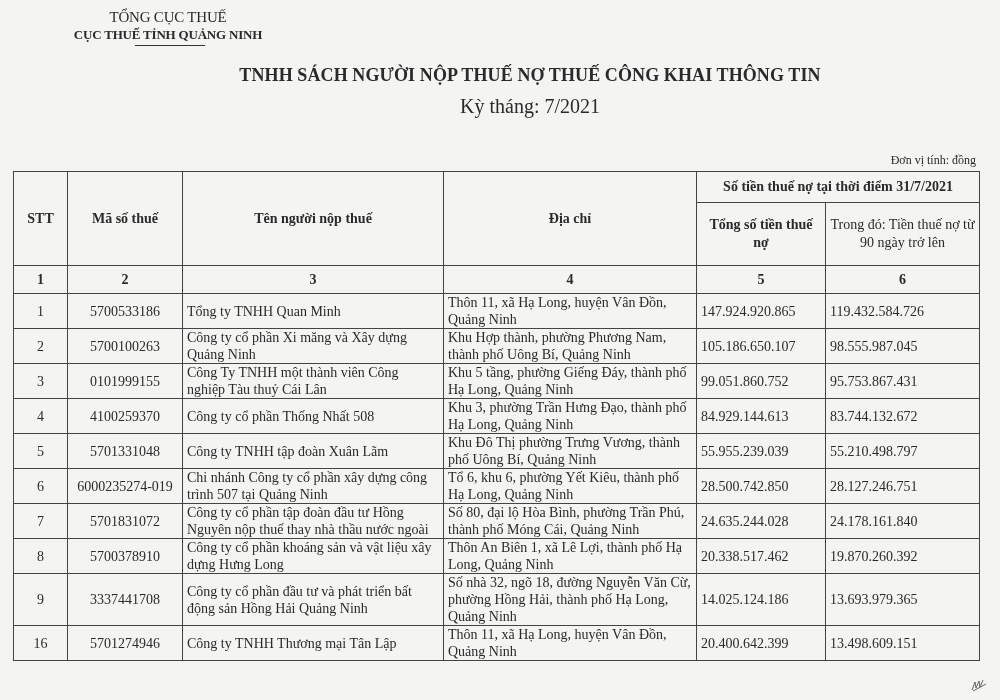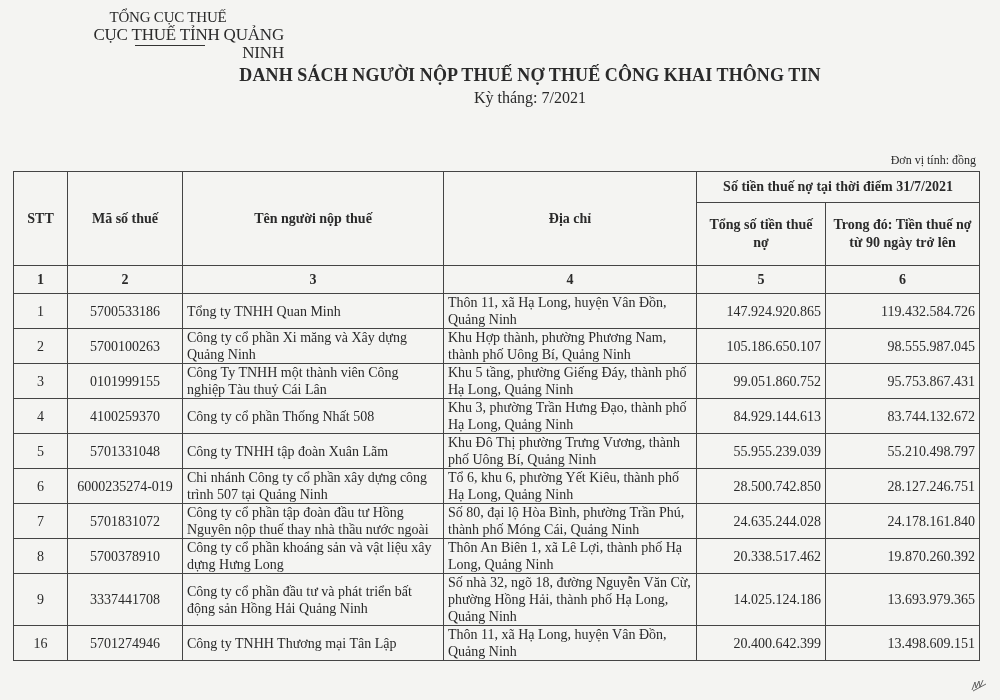--- a/index.html
+++ b/index.html
@@ -22,24 +22,23 @@
       width: 232px;
       text-align: center;
       line-height: 18px;
       margin-left: 28px;
     }
     .agency .parent {
       font-size: 15px;
       letter-spacing: -0.2px;
     }
     .agency .child {
-      font-size: 17px;
-      font-weight: normal;
+      font-size: 13px;
+      font-weight: bold;
       letter-spacing: -0.2px;
-      text-align: right;
     }
     .agency .rule {
       position: absolute;
       left: 83px;
       top: 37px;
       width: 70px;
       height: 1px;
       background: #333;
     }
     .title-block {
@@ -49,23 +48,23 @@
       width: 760px;
       text-align: center;
     }
     .title {
       font-size: 18px;
       font-weight: bold;
       letter-spacing: 0.1px;
       line-height: 24px;
     }
     .period {
-      font-size: 16px;
+      font-size: 20px;
       line-height: 22px;
-      margin-top: 0px;
+      margin-top: 8px;
     }
     .attachment {
       font-size: 16px;
       line-height: 22px;
     }
     .unit {
       position: absolute;
       right: 24px;
       top: 153px;
       font-size: 12px;
@@ -83,52 +82,52 @@
       border: 1.3px solid #444;
       padding: 0 4px;
       vertical-align: middle;
     }
     table.debt th {
       font-weight: bold;
       text-align: center;
       line-height: 18px;
     }
     table.debt th.normal {
-      font-weight: bold;
+      font-weight: normal;
     }
     .hdr-row1 th { height: 30px; margin-top: 18px; }
     .hdr-row2 th { height: 62px; }
     .num-row th { height: 27px; border-bottom: 2px solid #333; }
     table.debt td {
       line-height: 17px;
       height: 33px;
     }
     td.center { text-align: center; }
-    td.right { text-align: right; padding-right: 6px; }
+    td.right { padding-right: 6px; }
     td.left { text-align: left; padding-left: 3px; }
     tr.tall td { height: 48px; }
     .sig {
       position: absolute;
       right: 12px;
       bottom: 8px;
       width: 18px;
       height: 14px;
     }
   </style>
 </head>
 <body>
 
 <div class="agency">
   <div class="parent">TỔNG CỤC THUẾ</div>
   <div class="child">CỤC THUẾ TỈNH QUẢNG NINH</div>
   <div class="rule"></div>
 </div>
 
 <div class="title-block">
-  <div class="title">DANH SÁCH NGƯỜI NỘP THUẾ NỢ THUẾ CÔNG KHAI THÔNG TIN</div>
+  <div class="title">TNHH SÁCH NGƯỜI NỘP THUẾ NỢ THUẾ CÔNG KHAI THÔNG TIN</div>
   <div class="period">Kỳ tháng: 7/2021</div>
 </div>
 
 <div class="unit">Đơn vị tính: đồng</div>
 
 <table class="debt">
   <colgroup>
     <col style="width:54px">
     <col style="width:115px">
     <col style="width:261px">

